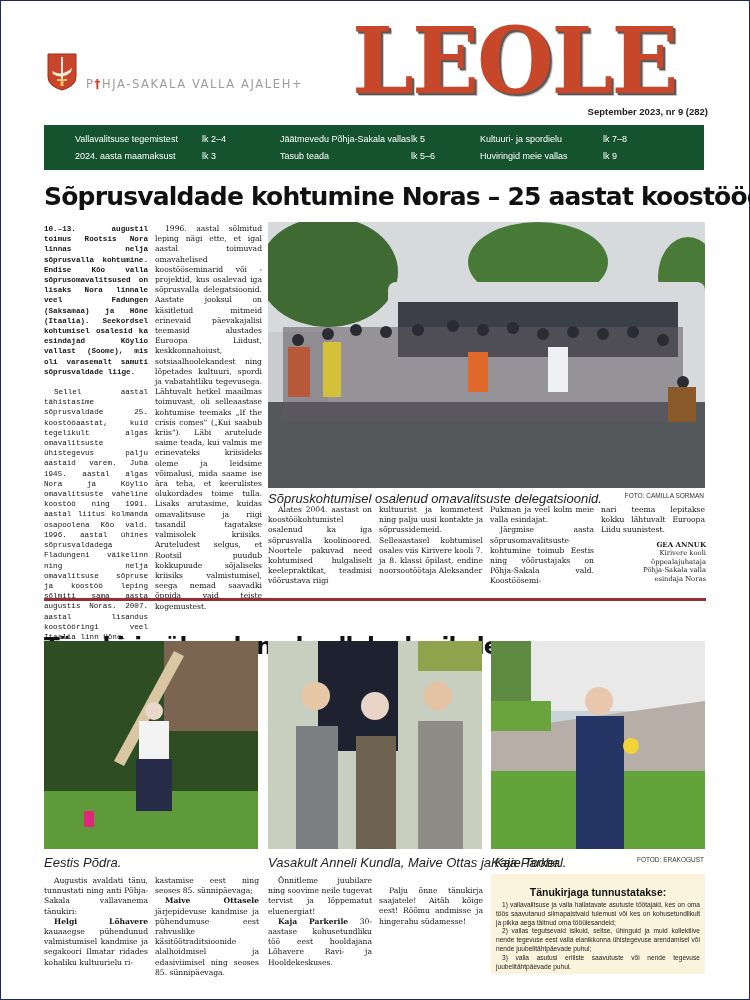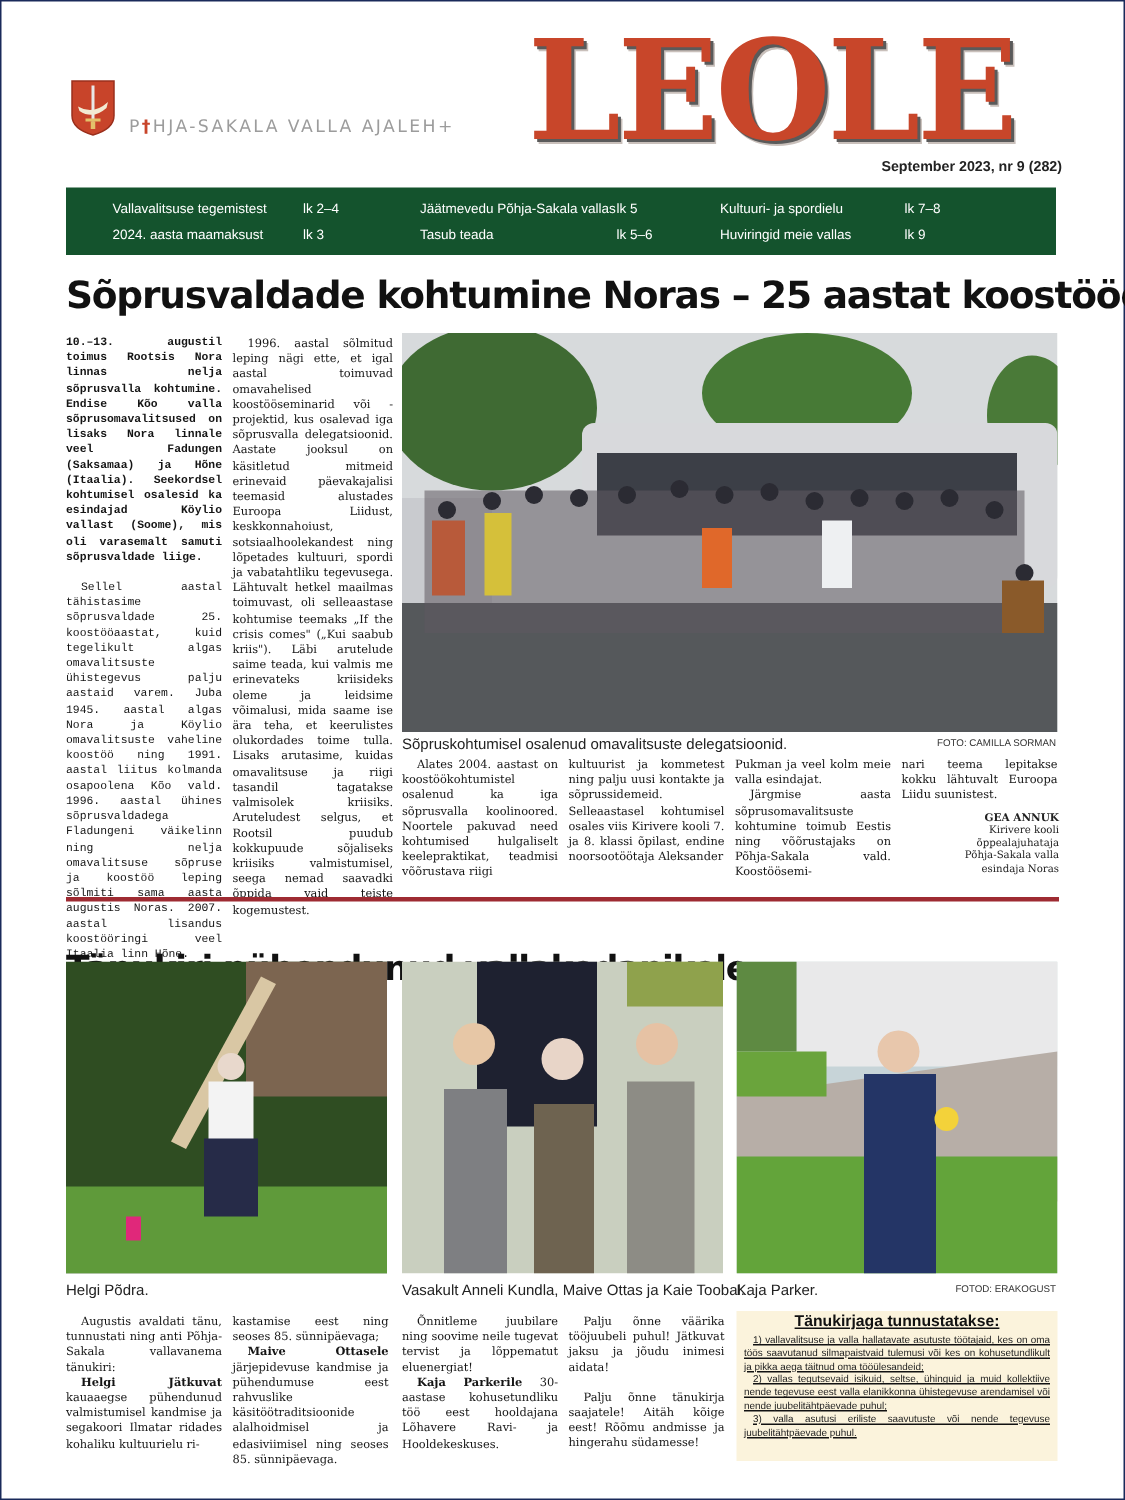--- a/index.html
+++ b/index.html
@@ -25,29 +25,29 @@
   .h2 { left: 44px; top: 604px; font-size: 23px; letter-spacing: -0.9px; margin-top: 29px; }
 
   
   .col { position: absolute; font-size: 7.6px; line-height: 10.2px; text-align: justify; color: #151515; hyphens: auto; }
   .col p { text-indent: 10px; }
   .col p.noind { text-indent: 0; }
   .lead { font-weight: bold; }
   .gap { height: 10px; }
 
   .photo { position: absolute; overflow: hidden; }
-  .caption { position: absolute; font-family: "Liberation Sans", sans-serif; font-size: 10px; color: #222; white-space: nowrap; }
+  .caption { position: absolute; font-family: "Liberation Sans", sans-serif; font-size: 13px; color: #222; white-space: nowrap; font-style: italic; }
   .credit { position: absolute; font-family: "Liberation Sans", sans-serif; font-size: 6.5px; color: #333; white-space: nowrap; text-transform: uppercase; }
 
   .sig { position: absolute; right: 44px; top: 541px; text-align: right; font-size: 6.8px; line-height: 8.4px; color: #222; }
   .sig .name { font-weight: bold; font-size: 7px; }
 
   .rule { position: absolute; left: 44px; width: 662px; height: 3px; background: #9e2b32; }
 
-  .box { position: absolute; left: 491px; top: 874px; width: 214px; height: 100px; background: #fbf3dc; padding: 1px 5px; text-decoration: underline; }
+  .box { position: absolute; left: 491px; top: 874px; width: 214px; height: 100px; background: #fbf3dc; padding: 12px 5px; }
   .box-title { font-family: "Liberation Sans", sans-serif; font-weight: bold; font-size: 10.5px; text-align: center; color: #111; margin-bottom: 3px; }
   .box-body { font-family: "Liberation Sans", sans-serif; font-size: 6.6px; line-height: 8.8px; color: #222; text-align: justify; }
   .box-body p { text-indent: 6px; }
 </style>
 </head>
 <body>
 
 <div class="frame"></div>
 
 <svg class="crest" viewBox="0 0 30 38">
@@ -151,21 +151,21 @@
 <svg class="photo" style="left:44px;top:641px;width:214px;height:208px;" viewBox="0 0 214 208" preserveAspectRatio="none">
   <rect width="214" height="208" fill="#2f4d22"></rect>
   <rect x="120" y="0" width="94" height="90" fill="#7c6550"></rect>
   <path d="M70 120 L130 10 L140 15 L80 125 Z" fill="#d9c7a4"></path>
   <rect x="0" y="150" width="214" height="58" fill="#5f9a3a"></rect>
   <rect x="95" y="80" width="30" height="40" fill="#f3f3f3"></rect>
   <circle cx="110" cy="70" r="9" fill="#e8d8cc"></circle>
   <rect x="92" y="118" width="36" height="52" fill="#262b48"></rect>
   <rect x="40" y="170" width="10" height="16" fill="#e0287a"></rect>
 </svg>
-<div class="caption" style="left:44px;top:855px;">Helgi Põdra.</div>
+<div class="caption" style="left:44px;top:855px;">Eestis Põdra.</div>
 
 <svg class="photo" style="left:268px;top:641px;width:214px;height:208px;" viewBox="0 0 214 208" preserveAspectRatio="none">
   <rect width="214" height="208" fill="#c9cfbf"></rect>
   <rect x="50" y="0" width="80" height="110" fill="#1e2130"></rect>
   <rect x="150" y="0" width="64" height="30" fill="#8fa24c"></rect>
   <circle cx="48" cy="55" r="14" fill="#e7c7a6"></circle>
   <rect x="28" y="85" width="42" height="123" fill="#7e7f82"></rect>
   <circle cx="107" cy="65" r="14" fill="#e8d5c8"></circle>
   <rect x="88" y="95" width="40" height="113" fill="#6e6350"></rect>
   <circle cx="170" cy="55" r="14" fill="#e6c2a4"></circle>
@@ -182,32 +182,31 @@
   <rect x="0" y="60" width="60" height="30" fill="#6aa43c"></rect>
   <circle cx="108" cy="60" r="14" fill="#e8c7ac"></circle>
   <rect x="85" y="75" width="48" height="133" fill="#243566"></rect>
   <circle cx="140" cy="105" r="8" fill="#f3d23a"></circle>
 </svg>
 <div class="caption" style="left:491px;top:855px;">Kaja Parker.</div>
 <div class="credit" style="right:46px;top:856px;">FOTOD: ERAKOGUST</div>
 
 <div class="col" style="left:44px;top:876px;width:104px;">
   <p>Augustis avaldati tänu, tunnustati ning anti Põhja-Sakala vallavanema tänukiri:</p>
-  <p><b>Helgi Jätkuvat</b><span> kauaaegse pühendunud valmistumisel kandmise ja segakoori Ilmatar ridades kohaliku kultuurielu ri-</span></p>
+  <p><b>Helgi Lõhavere</b><span> kauaaegse pühendunud valmistumisel kandmise ja segakoori Ilmatar ridades kohaliku kultuurielu ri-</span></p>
 </div>
 <div class="col" style="left:155px;top:876px;width:104px;">
   <p class="noind">kastamise eest ning seoses 85. sünnipäevaga;</p>
   <p><b>Maive Ottasele</b><span> järjepidevuse kandmise ja pühendumuse eest rahvuslike käsitöötraditsioonide alalhoidmisel ja edasiviimisel ning seoses 85. sünnipäevaga.</span></p>
 </div>
 <div class="col" style="left:268px;top:876px;width:104px;">
   <p>Õnnitleme juubilare ning soovime neile tugevat tervist ja lõppematut eluenergiat!</p>
   <p><b>Kaja Parkerile</b><span> 30-aastase kohusetundliku töö eest hooldajana Lõhavere Ravi- ja Hooldekeskuses.</span></p>
 </div>
 <div class="col" style="left:379px;top:876px;width:104px;">
-  <p>Palju õnne väärika tööjuubeli puhul! Jätkuvat jaksu ja jõudu inimesi aidata!</p>
   <div class="gap"></div>
   <p>Palju õnne tänukirja saajatele! Aitäh kõige eest! Rõõmu andmisse ja hingerahu südamesse!</p>
 </div>
 
 <div class="box">
   <div class="box-title">Tänukirjaga tunnustatakse:</div>
   <div class="box-body">
     <p>1) vallavalitsuse ja valla hallatavate asutuste töötajaid, kes on oma töös saavutanud silmapaistvaid tulemusi või kes on kohusetundlikult ja pikka aega täitnud oma tööülesandeid;</p>
     <p>2) vallas tegutsevaid isikuid, seltse, ühinguid ja muid kollektiive nende tegevuse eest valla elanikkonna ühistegevuse arendamisel või nende juubelitähtpäevade puhul;</p>
     <p>3) valla asutusi eriliste saavutuste või nende tegevuse juubelitähtpäevade puhul.</p>

